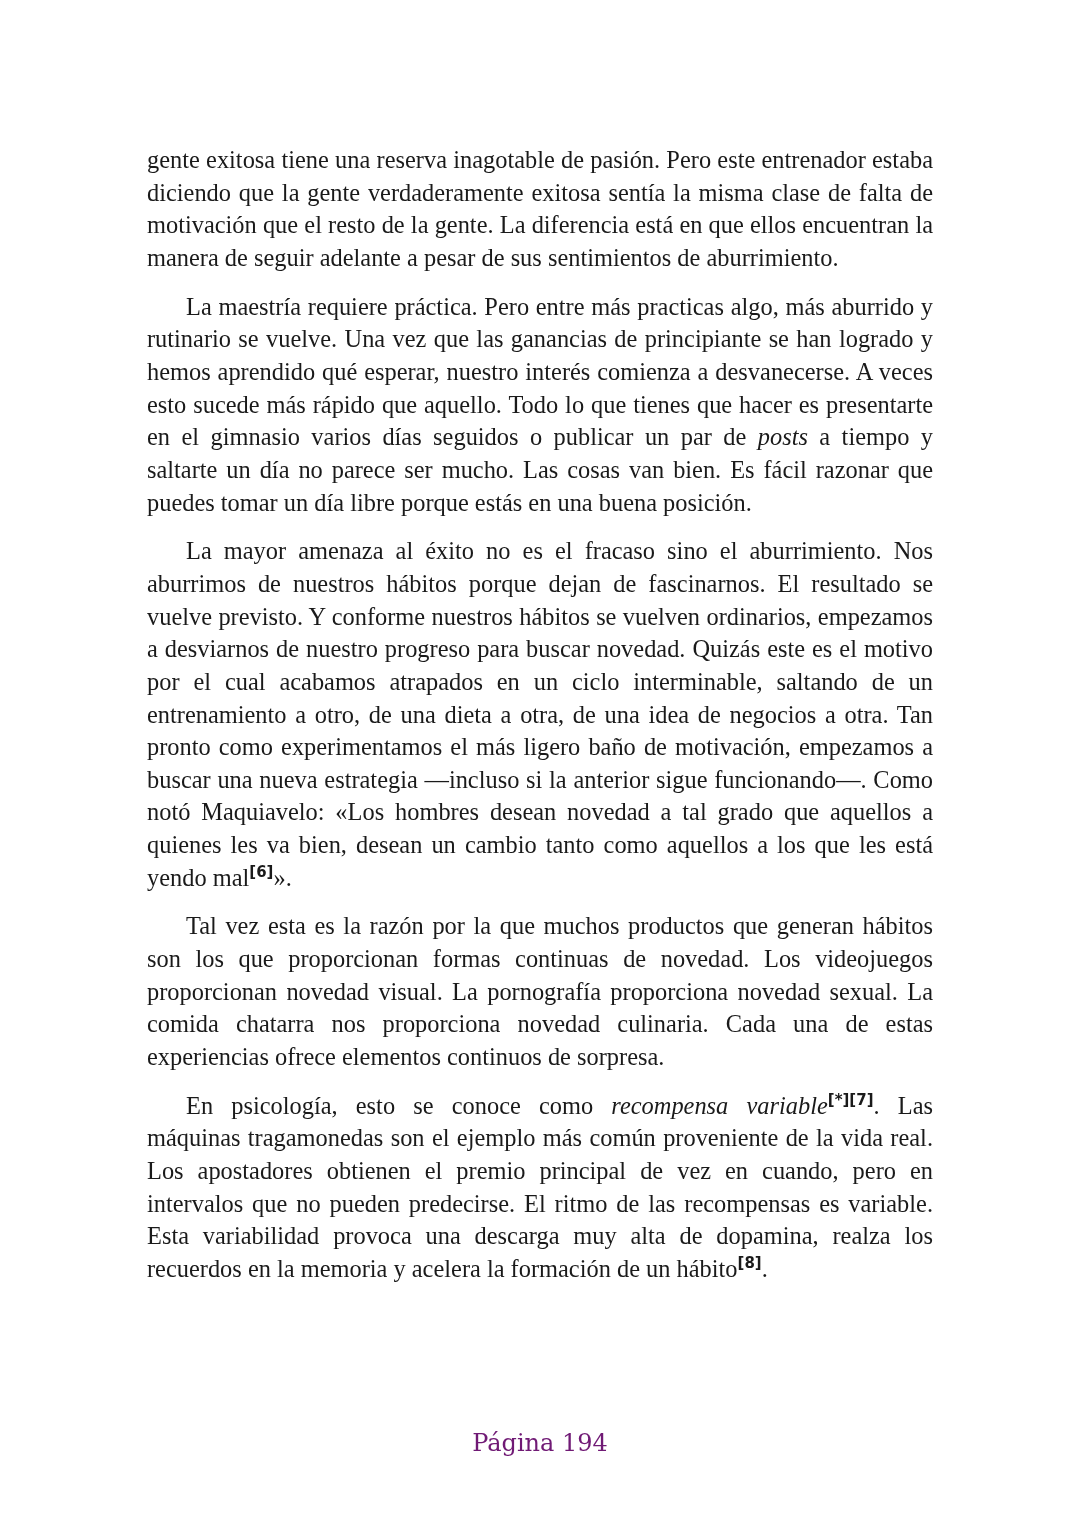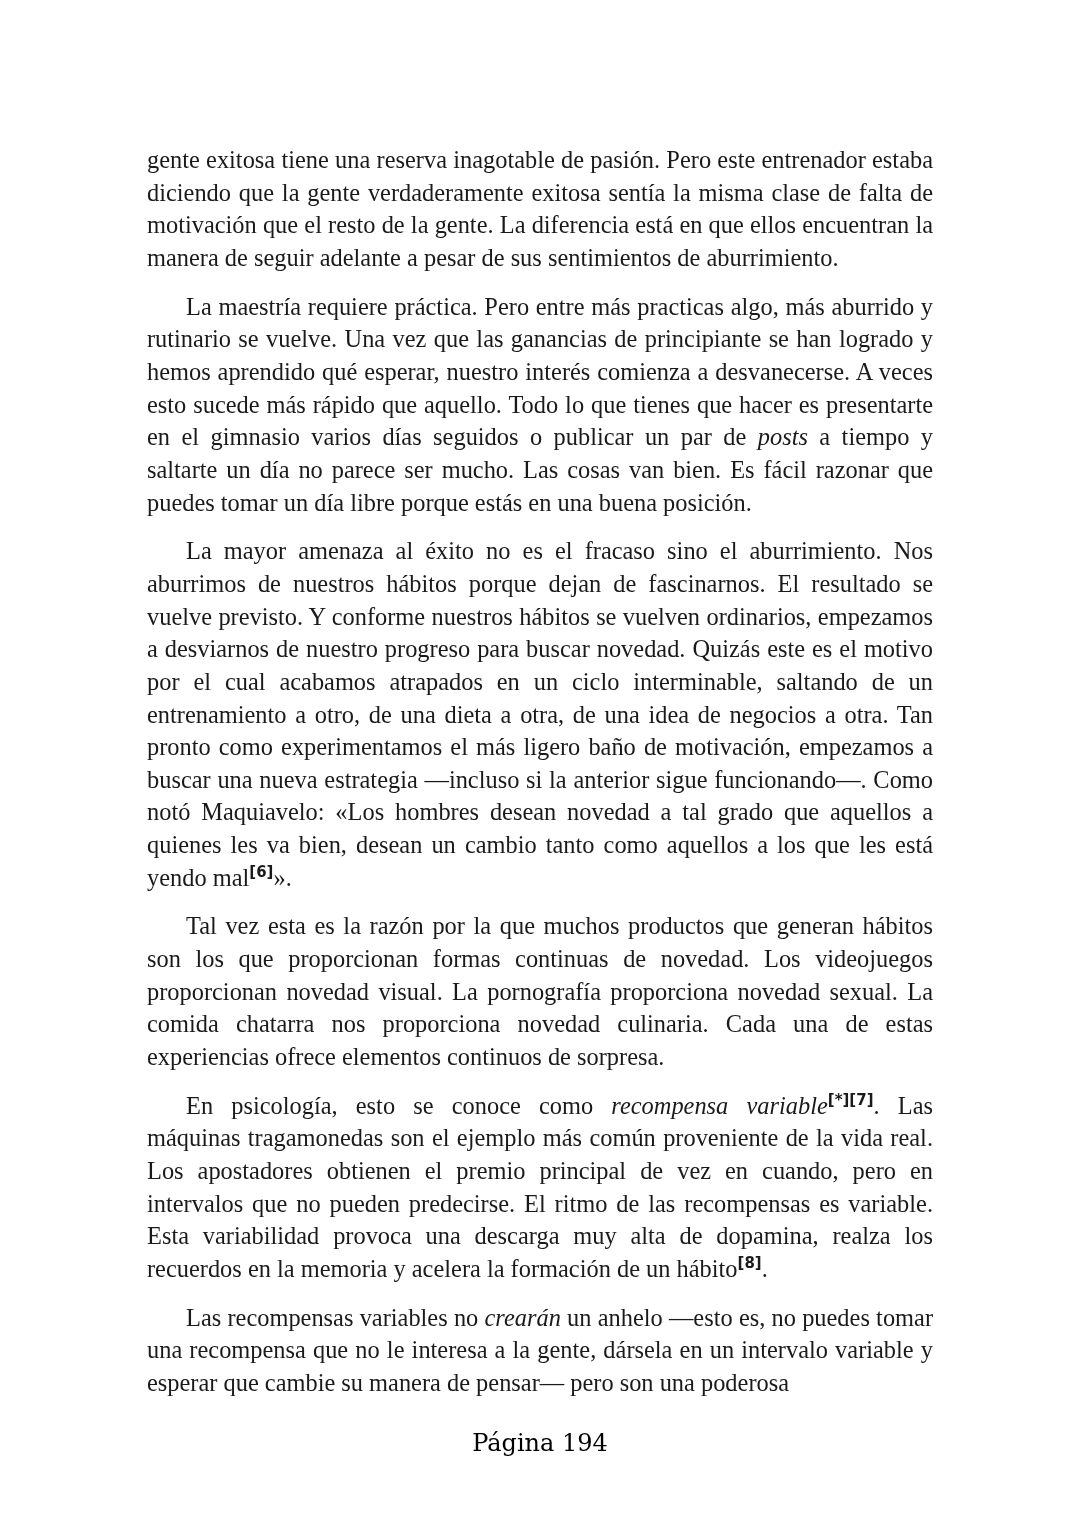--- a/index.html
+++ b/index.html
@@ -45,21 +45,21 @@
     }
     .page-number {
       position: absolute;
       left: 0;
       width: 1080px;
       top: 1427px;
       text-align: center;
       font-size: 24px;
       line-height: 32px;
       font-family: "DejaVu Serif", "Liberation Serif", serif;
-      color: #000000;
+      color: #701a75;
     }
   </style>
 </head>
 <body>
 
 <div class="page">
   <p class="para">
     <span>gente exitosa tiene una reserva inagotable de pasión. Pero este entrenador estaba diciendo que la gente verdaderamente exitosa sentía la misma clase de falta de motivación que el resto de la gente. La diferencia está en que ellos encuentran la manera de seguir adelante a pesar de sus sentimientos de aburrimiento.</span>
   </p>
 
@@ -72,18 +72,15 @@
   </p>
 
   <p class="para indent">
     <span>Tal vez esta es la razón por la que muchos productos que generan hábitos son los que proporcionan formas continuas de novedad. Los videojuegos proporcionan novedad visual. La pornografía proporciona novedad sexual. La comida chatarra nos proporciona novedad culinaria. Cada una de estas experiencias ofrece elementos continuos de sorpresa.</span>
   </p>
 
   <p class="para indent">
     <span>En psicología, esto se conoce como </span><em>recompensa variable</em><a class="ref">[*]</a><a class="ref">[7]</a><span>. Las máquinas tragamonedas son el ejemplo más común proveniente de la vida real. Los apostadores obtienen el premio principal de vez en cuando, pero en intervalos que no pueden predecirse. El ritmo de las recompensas es variable. Esta variabilidad provoca una descarga muy alta de dopamina, realza los recuerdos en la memoria y acelera la formación de un hábito</span><a class="ref">[8]</a><span>.</span>
   </p>
 
-  <p class="para indent">
-    <span>Las recompensas variables no </span><em>crearán</em><span> un anhelo —esto es, no puedes tomar una recompensa que no le interesa a la gente, dársela en un intervalo variable y esperar que cambie su manera de pensar— pero son una poderosa</span>
-  </p>
 </div>
 
 <div class="page-number">Página 194</div>
 
 </body></html>

